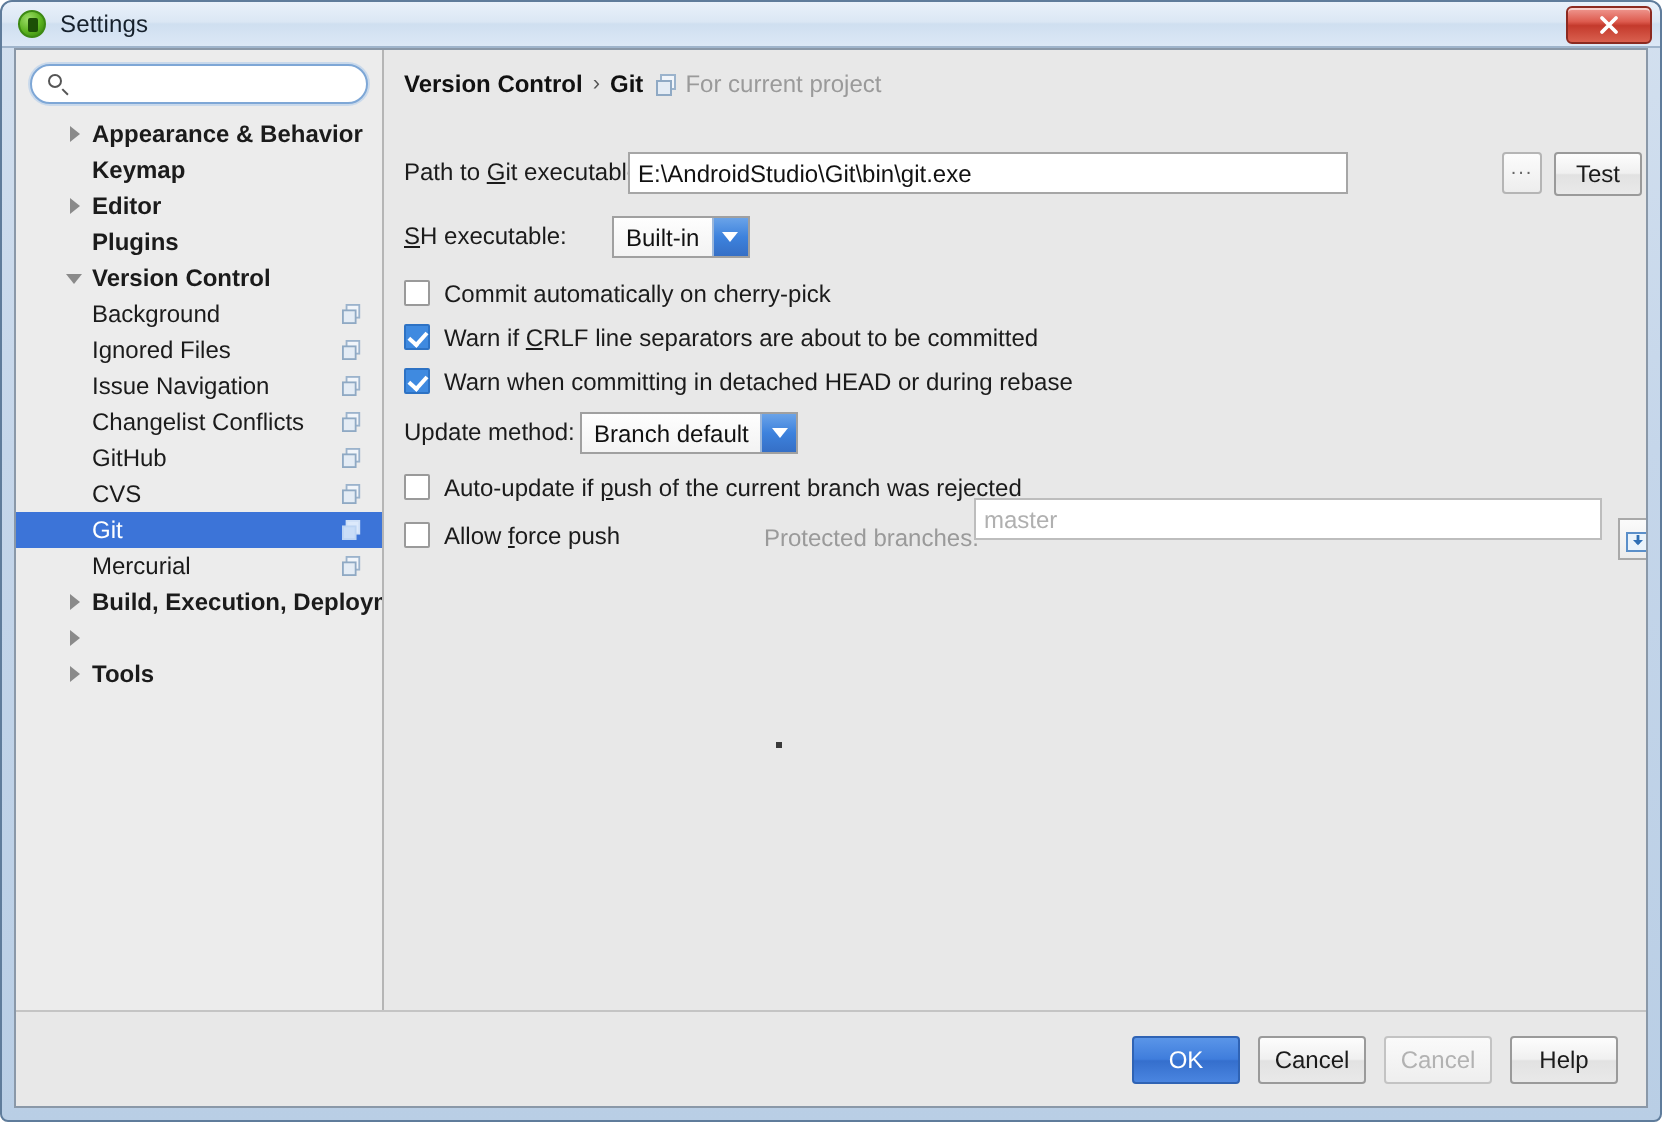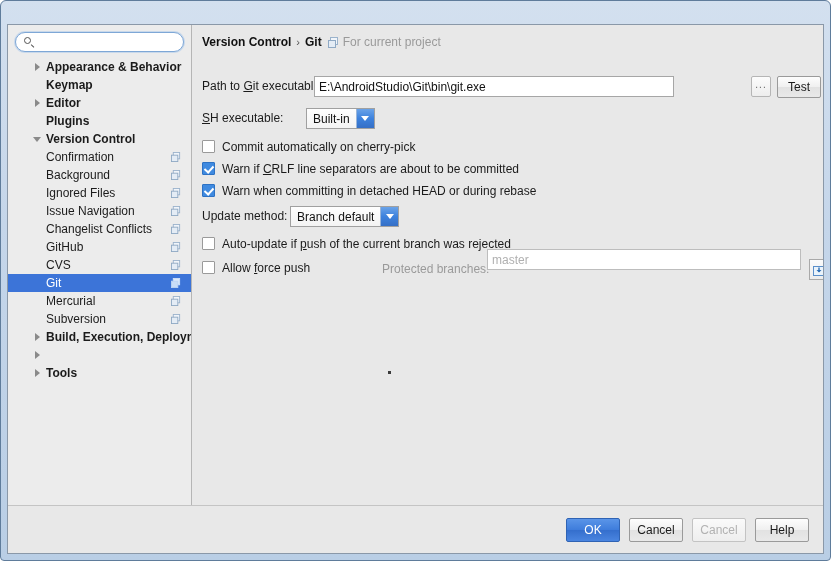--- a/index.html
+++ b/index.html
@@ -409,20 +409,29 @@
     background: linear-gradient(to bottom, #fafafa, #eeeeee);
     border: 1px solid #c3c3c3;
     cursor: default;
   }
 </style>
 </head>
 <body>
 
 <div class="window">
 
+  <div class="titlebar">
+    <div class="title-icon"></div>
+    <div class="title-text">Settings</div>
+    <div class="close-btn">
+      <svg width="11" height="11" viewBox="0 0 11 11">
+        <path d="M2 2 L9 9 M9 2 L2 9" stroke="#ffffff" stroke-width="1.9" fill="none" stroke-linecap="round"></path>
+      </svg>
+    </div>
+  </div>
 
   <div class="frame-inner">
 
     <div class="body-split">
 
       <div class="sidebar">
 
         <div class="search-wrap">
           <div class="search-box">
             <span class="search-icon"></span>
@@ -445,84 +454,70 @@
             </div>
             <div class="tree-row level0 bold">
               <span class="arrow none"></span>
               <span class="tree-label">Plugins</span>
             </div>
             <div class="tree-row level0 bold">
               <span class="arrow down"></span>
               <span class="tree-label">Version Control</span>
             </div>
             <div class="tree-row level1">
-              <span class="tree-label">Confirmation</span>
+              <span class="tree-label">Background</span>
               <svg class="proj-icon" viewBox="0 0 11 11">
                 <rect x="2.5" y="0.5" width="7" height="7" fill="#f1f5fa" stroke="#9bb3cc"></rect>
                 <rect x="0.5" y="3.5" width="7" height="7" fill="#e4ecf5" stroke="#8fa9c4"></rect>
               </svg>
             </div>
             <div class="tree-row level1">
-              <span class="tree-label">Background</span>
+              <span class="tree-label">Ignored Files</span>
               <svg class="proj-icon" viewBox="0 0 11 11">
                 <rect x="2.5" y="0.5" width="7" height="7" fill="#f1f5fa" stroke="#9bb3cc"></rect>
                 <rect x="0.5" y="3.5" width="7" height="7" fill="#e4ecf5" stroke="#8fa9c4"></rect>
               </svg>
             </div>
             <div class="tree-row level1">
-              <span class="tree-label">Ignored Files</span>
+              <span class="tree-label">Issue Navigation</span>
               <svg class="proj-icon" viewBox="0 0 11 11">
                 <rect x="2.5" y="0.5" width="7" height="7" fill="#f1f5fa" stroke="#9bb3cc"></rect>
                 <rect x="0.5" y="3.5" width="7" height="7" fill="#e4ecf5" stroke="#8fa9c4"></rect>
               </svg>
             </div>
             <div class="tree-row level1">
-              <span class="tree-label">Issue Navigation</span>
+              <span class="tree-label">Changelist Conflicts</span>
               <svg class="proj-icon" viewBox="0 0 11 11">
                 <rect x="2.5" y="0.5" width="7" height="7" fill="#f1f5fa" stroke="#9bb3cc"></rect>
                 <rect x="0.5" y="3.5" width="7" height="7" fill="#e4ecf5" stroke="#8fa9c4"></rect>
               </svg>
             </div>
             <div class="tree-row level1">
-              <span class="tree-label">Changelist Conflicts</span>
+              <span class="tree-label">GitHub</span>
               <svg class="proj-icon" viewBox="0 0 11 11">
                 <rect x="2.5" y="0.5" width="7" height="7" fill="#f1f5fa" stroke="#9bb3cc"></rect>
                 <rect x="0.5" y="3.5" width="7" height="7" fill="#e4ecf5" stroke="#8fa9c4"></rect>
               </svg>
             </div>
             <div class="tree-row level1">
-              <span class="tree-label">GitHub</span>
+              <span class="tree-label">CVS</span>
               <svg class="proj-icon" viewBox="0 0 11 11">
                 <rect x="2.5" y="0.5" width="7" height="7" fill="#f1f5fa" stroke="#9bb3cc"></rect>
                 <rect x="0.5" y="3.5" width="7" height="7" fill="#e4ecf5" stroke="#8fa9c4"></rect>
               </svg>
             </div>
-            <div class="tree-row level1">
-              <span class="tree-label">CVS</span>
-              <svg class="proj-icon" viewBox="0 0 11 11">
-                <rect x="2.5" y="0.5" width="7" height="7" fill="#f1f5fa" stroke="#9bb3cc"></rect>
-                <rect x="0.5" y="3.5" width="7" height="7" fill="#e4ecf5" stroke="#8fa9c4"></rect>
-              </svg>
-            </div>
             <div class="tree-row level1 selected">
               <span class="tree-label">Git</span>
               <svg class="proj-icon" viewBox="0 0 11 11">
                 <rect x="2.5" y="0.5" width="7" height="7" fill="#dce9fb" stroke="#cfe0f7"></rect>
                 <rect x="0.5" y="3.5" width="7" height="7" fill="#c9ddf7" stroke="#bcd4f3"></rect>
               </svg>
             </div>
             <div class="tree-row level1">
               <span class="tree-label">Mercurial</span>
-              <svg class="proj-icon" viewBox="0 0 11 11">
-                <rect x="2.5" y="0.5" width="7" height="7" fill="#f1f5fa" stroke="#9bb3cc"></rect>
-                <rect x="0.5" y="3.5" width="7" height="7" fill="#e4ecf5" stroke="#8fa9c4"></rect>
-              </svg>
-            </div>
-            <div class="tree-row level1">
-              <span class="tree-label">Subversion</span>
               <svg class="proj-icon" viewBox="0 0 11 11">
                 <rect x="2.5" y="0.5" width="7" height="7" fill="#f1f5fa" stroke="#9bb3cc"></rect>
                 <rect x="0.5" y="3.5" width="7" height="7" fill="#e4ecf5" stroke="#8fa9c4"></rect>
               </svg>
             </div>
             <div class="tree-row level0 bold">
               <span class="arrow right"></span>
               <span class="tree-label">Build, Execution, Deployment</span>
             </div>
             <div class="tree-row level0 bold">

